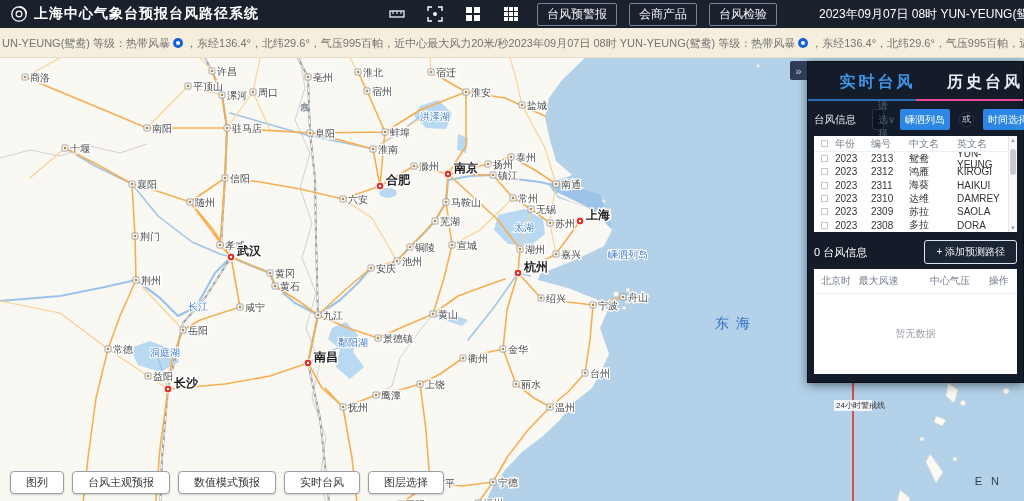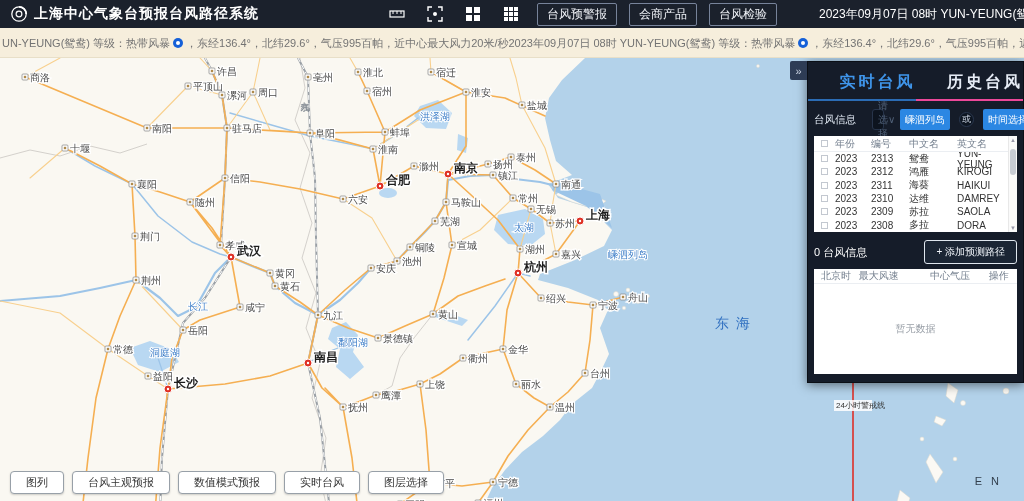--- a/index.html
+++ b/index.html
@@ -55,21 +55,21 @@
   .trow { display:flex; align-items:center; height:13.3px; color:#333; cursor:pointer; }
   .cb { width:7px; height:7px; border:1px solid #c3c8d0; background:#fff; margin:0 7px 0 7px; flex:0 0 auto; }
   .tc0 { width:36px; } .tc1 { width:38px; } .tc2 { width:48px; } .tc3 { flex:1; }
   .sbar { position:absolute; top:0; right:0; bottom:0; width:9px; background:#fafafa; border-left:1px solid #e8e8e8; }
   .sb-arrow { position:absolute; left:0; right:0; text-align:center; font-size:6px; color:#99a; cursor:pointer; }
   .sb-thumb { position:absolute; top:13px; left:1px; width:6px; height:26px; background:#c7ccd4; border-radius:3px; cursor:pointer; }
   .info-row { display:flex; justify-content:space-between; align-items:center; margin:8px 6px 5px; flex:0 0 auto; }
   .count { color:#fff; font-size:11px; }
   .add-btn { background:#1b2534; border:1px solid #dfe6ee; color:#f2f6fb; font-size:10px; padding:4px 11px; border-radius:3px; cursor:pointer; white-space:nowrap; }
   .detail-tbl { margin:0 6px 8px; background:#fff; flex:1; display:flex; flex-direction:column; font-size:10px; }
-  .dhead { display:flex; align-items:center; height:15px; color:#75808f; border-bottom:1px solid #ebeef2; }
+  .dhead { display:flex; align-items:center; height:25px; color:#75808f; border-bottom:1px solid #ebeef2; }
   .dc0 { width:22%; padding-left:7px; } .dc1 { width:30%; } .dc2 { width:30%; text-align:center; } .dc3 { width:18%; text-align:center; }
   .dempty { flex:1; display:flex; align-items:center; justify-content:center; color:#9aa0a8; }
 </style>
 </head>
 <body>
 
 <div class="topbar">
   <svg class="logo" viewBox="0 0 20 20">
     <circle cx="10" cy="10" r="8" fill="none" stroke="#fff" stroke-width="1.4"></circle>
     <circle cx="10" cy="10" r="3.2" fill="none" stroke="#fff" stroke-width="1.3"></circle>

